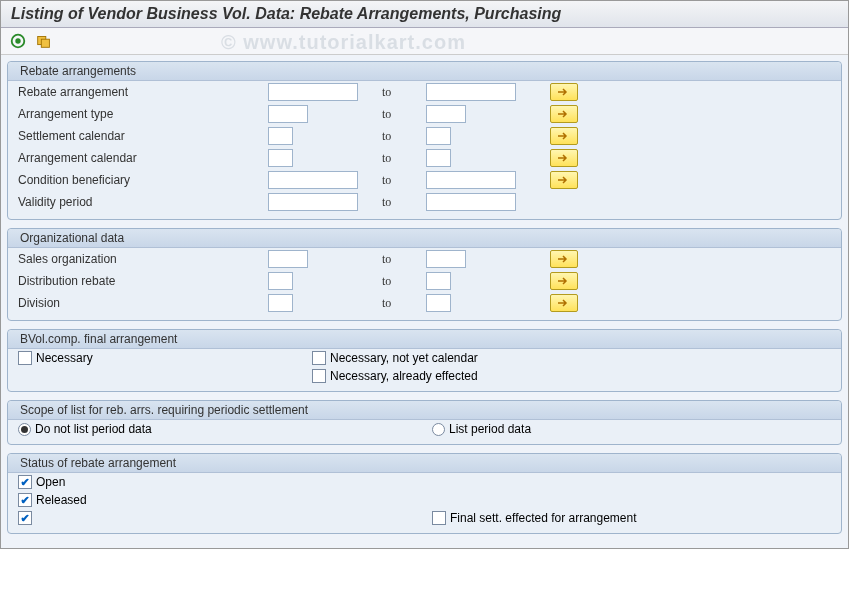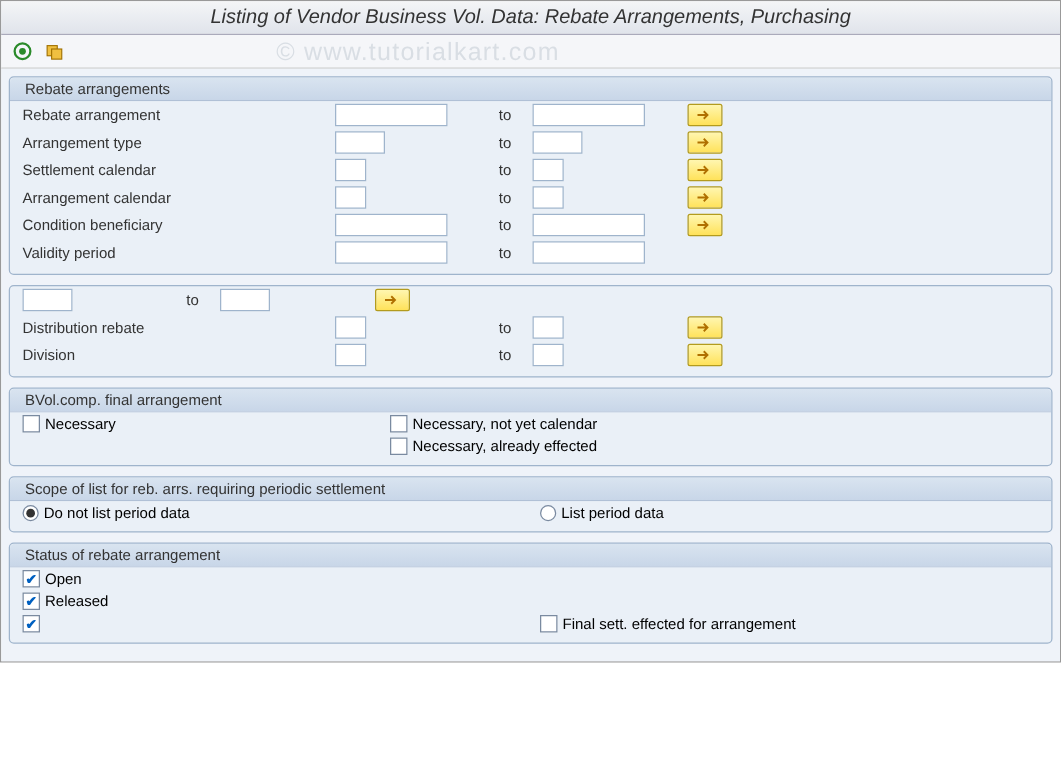--- a/index.html
+++ b/index.html
@@ -3,24 +3,23 @@
   <meta charset="utf-8">
   <style>
     * { box-sizing: border-box; font-family: Arial, sans-serif; }
     body { margin: 0; background: #fff; width: 849px; }
     .page { border: 1px solid #999; background: #fff; padding: 0; }
     .title-bar {
       background: linear-gradient(#f4f5f7, #e0e4eb);
       border-bottom: 1px solid #aab;
       padding: 4px 10px;
       font-size: 16px;
-      font-weight: normal;
+      font-weight: bold;
       font-style: italic;
       color: #333;
-      text-align: center;
     }
     .toolbar { padding: 4px 8px; display: flex; gap: 8px; border-bottom: 1px solid #ccc; background:#f5f6f9;}
     .tb-btn { width:18px; height:18px; display:inline-block; }
     .body-area { background: #eff3f9; padding: 6px; }
     .group {
       border: 1px solid #9fb4cc;
       border-radius: 4px;
       margin-bottom: 8px;
       background: #eaf0f7;
       padding: 0 0 6px 0;
@@ -35,21 +34,21 @@
     }
     .row {
       display: flex;
       align-items: center;
       padding: 2px 10px;
       font-size: 12px;
       color: #333;
     }
     .lbl { width: 250px; }
     .from-col { width: 108px; display:flex; align-items:center; }
-    .to-lbl { width: 50px; text-align: center; padding-left:6px;}
+    .to-lbl { width: 50px; text-align: left; padding-left:6px;font-family:Liberation Serif, serif;}
     .to-col { width: 108px; display:flex; align-items:center;}
     .sel-col { width: 60px; display:flex; justify-content:center;}
     input[type="text"].inp {
       border: 1px solid #9fb4cc;
       background: #fff;
       height: 18px;
       font-size: 12px;
       padding: 1px 2px;
     }
     .w90{width:90px;} .w40{width:40px;} .w25{width:25px;}
@@ -72,21 +71,21 @@
     }
     .cb-box.checked::after { content: "✔"; color:#0060c0; font-weight:bold; font-size:11px;}
     .radio-box {
       width: 13px; height: 13px; border-radius:50%;
       border:1px solid #7a8aa0; background:#fff;
       display:inline-flex; align-items:center; justify-content:center; cursor:pointer;
     }
     .radio-box.checked::after { content:""; width:7px; height:7px; border-radius:50%; background:#333;}
     .col-left { width: 410px; display:flex; align-items:center; gap:4px;}
     .col-right { display:flex; align-items:center; gap:4px;}
-    .watermark { position:absolute; top:30px; left:220px; color:#d9dee4; font-size:20px; font-weight:normal; letter-spacing:1px; pointer-events:none;}
+    .watermark { position:absolute; top:30px; left:220px; color:#d9dee4; font-size:20px; font-weight:bold; letter-spacing:1px; pointer-events:none;}
   </style>
 </head>
 <body>
 
 <div class="page" style="position:relative;">
   <div class="title-bar">Listing of Vendor Business Vol. Data: Rebate Arrangements, Purchasing</div>
   <div class="toolbar">
     <span class="tb-btn">
       <svg viewBox="0 0 20 20">
           <circle cx="10" cy="10" r="7" fill="none" stroke="#2a8a2a" stroke-width="2"></circle>
@@ -198,21 +197,23 @@
           </span>
         <span class="to-lbl">to</span>
         <span class="to-col">
             <input type="text" class="inp w90" style="">
           </span>
         <span class="sel-col"></span>
       </div>
     </div>
 
     <div class="group">
-      <div class="row">
+      <div class="group-title">Organizational data</div>
+      <div class="row">
+        <span class="lbl">Sales organization</span>
         <span class="from-col">
             <input type="text" class="inp w40" style="">
           </span>
         <span class="to-lbl">to</span>
         <span class="to-col">
             <input type="text" class="inp w40" style="">
           </span>
         <span class="sel-col">
             <span class="sel-btn">
               <svg width="14" height="10">

